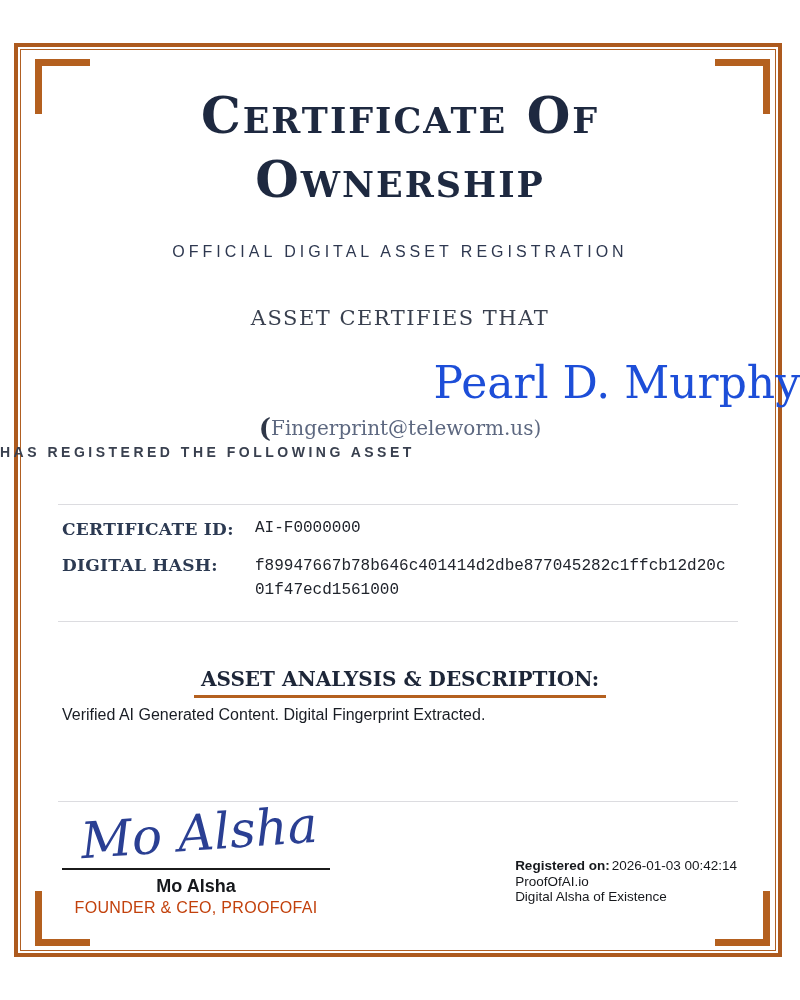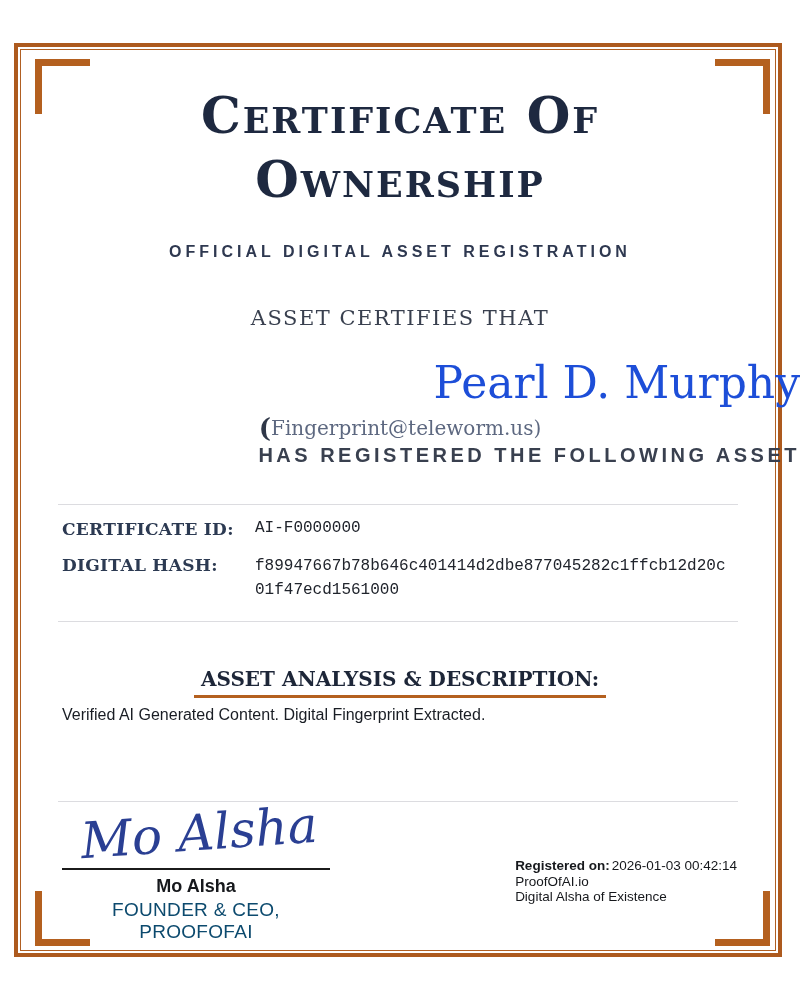--- a/index.html
+++ b/index.html
@@ -17,38 +17,38 @@
   .c-bl{left:35px;top:891px;border-bottom-width:7px;border-left-width:7px;}
   .c-br{left:715px;top:891px;border-bottom-width:7px;border-right-width:7px;}
   
   .title{
     position:absolute;left:0;right:0;top:84px;text-align:center;
     font-family:"DejaVu Serif", serif;font-weight:700;font-variant:small-caps;
     font-size:50px;line-height:64px;letter-spacing:2px;color:#1e2940;
   }
   .subtitle{
     position:absolute;left:0;right:0;top:243px;text-align:center;
-    font-size:16px;font-weight:700;letter-spacing:4px;color:#2e3850;
+    font-size:16px;font-weight:400;letter-spacing:4px;color:#2e3850;
   }
   .certifies{
     position:absolute;left:0;right:0;top:306px;text-align:center;
     font-family:"DejaVu Serif", serif;font-size:21px;letter-spacing:1.5px;color:#39404f;
   }
   .owner-name{
     position:absolute;left:0;right:0;top:357px;text-align:right;
     font-family:"DejaVu Serif", serif;font-size:44px;color:#1d4ed8;
   }
   .owner-email{
     position:absolute;left:0;right:0;top:413px;text-align:center;
     font-family:"DejaVu Serif", serif;font-size:20px;color:#5d6880;
   }
   .owner-email .paren{font-size:26px;color:#2f3748;font-weight:700;vertical-align:-2px;}
   .registered-line{
-    position:absolute;left:0;right:0;top:444px;text-align:right;
-    font-size:20px;font-weight:700;letter-spacing:3.5px;color:#39404f;padding-left:44px;
+    position:absolute;left:0;right:0;top:444px;text-align:left;
+    font-size:14px;font-weight:700;letter-spacing:3.5px;color:#39404f;
   }
   
   .divider{position:absolute;left:58px;right:62px;height:1px;background:#dcdce0;}
   .d1{top:504px}.d2{top:621px}.d3{top:801px}
   
   .field-label{
     position:absolute;left:62px;font-family:"DejaVu Serif", serif;font-weight:700;
     font-size:17px;letter-spacing:.3px;color:#2c3a52;
   }
   .fl1{top:519px}.fl2{top:555px}
@@ -66,21 +66,21 @@
   }
   .analysis-body{position:absolute;left:62px;top:706px;font-size:16px;color:#191d24;}
   
   .sig-script{
     position:absolute;left:44px;top:804px;width:310px;text-align:center;
     font-family:"DejaVu Serif", serif;font-style:italic;font-size:50px;
     color:#2a3f93;transform:rotate(-4deg);white-space:nowrap;
   }
   .sig-rule{position:absolute;left:62px;top:868px;width:268px;height:2px;background:#1b1b1b;}
   .sig-name{position:absolute;left:62px;top:876px;width:268px;text-align:center;font-weight:700;font-size:18px;color:#16181c;}
-  .sig-role{position:absolute;left:62px;top:899px;width:268px;text-align:center;font-size:19px;letter-spacing:.3px;color:#0c4a6e;}
+  .sig-role{position:absolute;left:62px;top:899px;width:268px;text-align:center;font-size:16px;letter-spacing:.3px;color:#c2410c;}
   
   .reg-block{
     position:absolute;right:63px;top:858px;text-align:left;
     font-size:13.5px;line-height:15.5px;color:#16181c;
   }
   .reg-label{font-weight:700;margin-right:2px;}
 </style>
 </head>
 <body>
 

